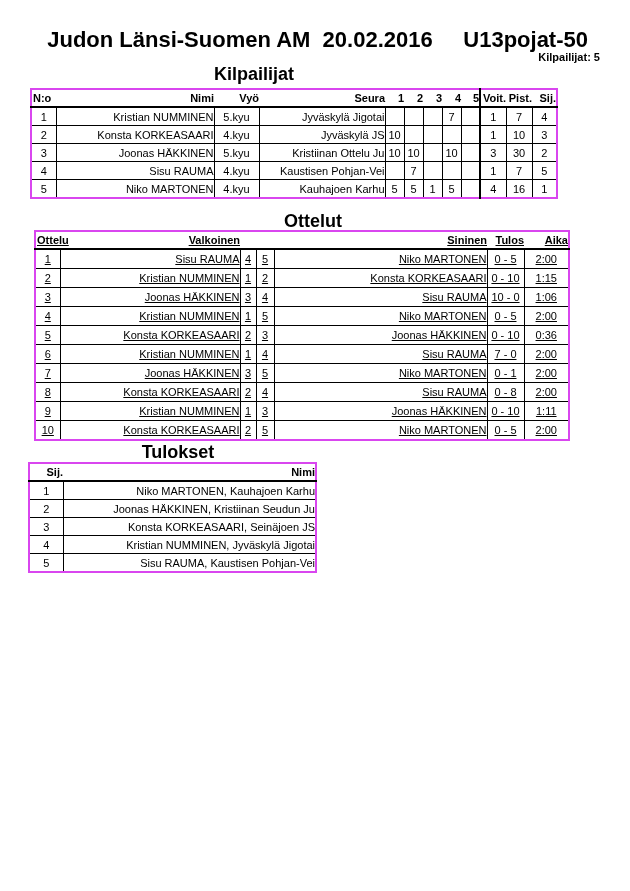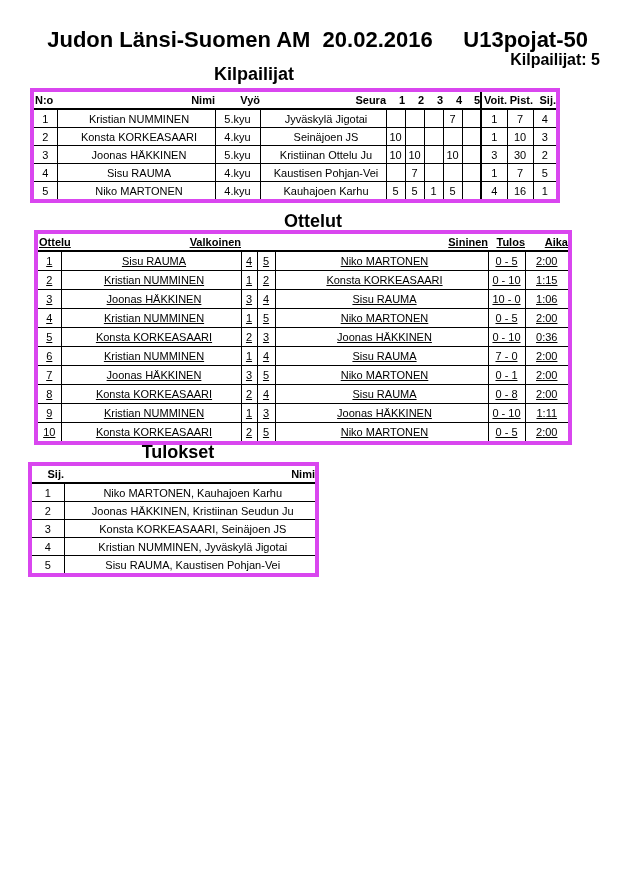--- a/index.html
+++ b/index.html
@@ -8,51 +8,51 @@
     font-family:"Liberation Sans", sans-serif; color:#000;
     -webkit-font-smoothing:none;
   }
   .abs { position:absolute; }
   .page-title {
     top:27px; left:0; width:588px; text-align:right;
     font-size:22px; font-weight:bold; white-space:pre; letter-spacing:0px;
   }
   .competitors-count {
     top:51px; left:0; width:600px; text-align:right;
-    font-size:16px; font-weight:bold;
+    font-size:11px; font-weight:bold;
   }
   .section-heading {
     font-size:18px; font-weight:bold; text-align:center; white-space:nowrap;
   }
   .h-kilpailijat { top:64px; left:0; width:508px; }
   .h-ottelut    { top:211px; left:0; width:566px;padding-left:30px; }
   .h-tulokset   { top:442px; left:7px; width:342px; }
 
   table {
     position:absolute; border-collapse:collapse; table-layout:fixed;
     font-size:11px; background:#fff;
   }
-  table, .tbl { border:4px solid #d946ef; }
+  table, .tbl { border:2px solid #d946ef; }
   th {
     font-weight:bold; text-align:right; vertical-align:middle;
     border:none; border-bottom:2px solid #000; padding:0; height:16px;
     white-space:nowrap; overflow:visible;
   }
   td {
     border:1px solid #000; text-align:center; vertical-align:middle;
     padding:0; white-space:nowrap; overflow:hidden;
   }
   .t1 { left:30px; top:88px; width:526px; }
   .t1 td { height:17px; }
   .t2 { left:34px; top:230px; width:534px;text-decoration:underline; }
   .t2 td { height:18px; }
   .t3 { left:28px; top:462px; width:287px; }
   .t3 td { height:17px; }
 
-  .al  { text-align:center; padding-left:6px; }
+  .al  { text-align:right; padding-left:6px; }
   .thL { text-align:left; padding-left:1px; }
   .tl2 { border-left:2px solid #000 !important; }
 </style>
 </head>
 <body>
 
 <div class="abs page-title">Judon Länsi-Suomen AM  20.02.2016     U13pojat-50</div>
 <div class="abs competitors-count">Kilpailijat: 5</div>
 
 <div class="abs section-heading h-kilpailijat">Kilpailijat</div>
@@ -100,21 +100,21 @@
       <td>7</td>
       <td></td>
       <td class="tl2">1</td>
       <td>7</td>
       <td>4</td>
     </tr>
     <tr>
       <td>2</td>
       <td class="al">Konsta KORKEASAARI</td>
       <td>4.kyu</td>
-      <td class="al">Seinäjoen JS</td>
+      <td class="al">Jyväskylä JS</td>
       <td>10</td>
       <td></td>
       <td></td>
       <td></td>
       <td></td>
       <td class="tl2">1</td>
       <td>10</td>
       <td>3</td>
     </tr>
     <tr>

